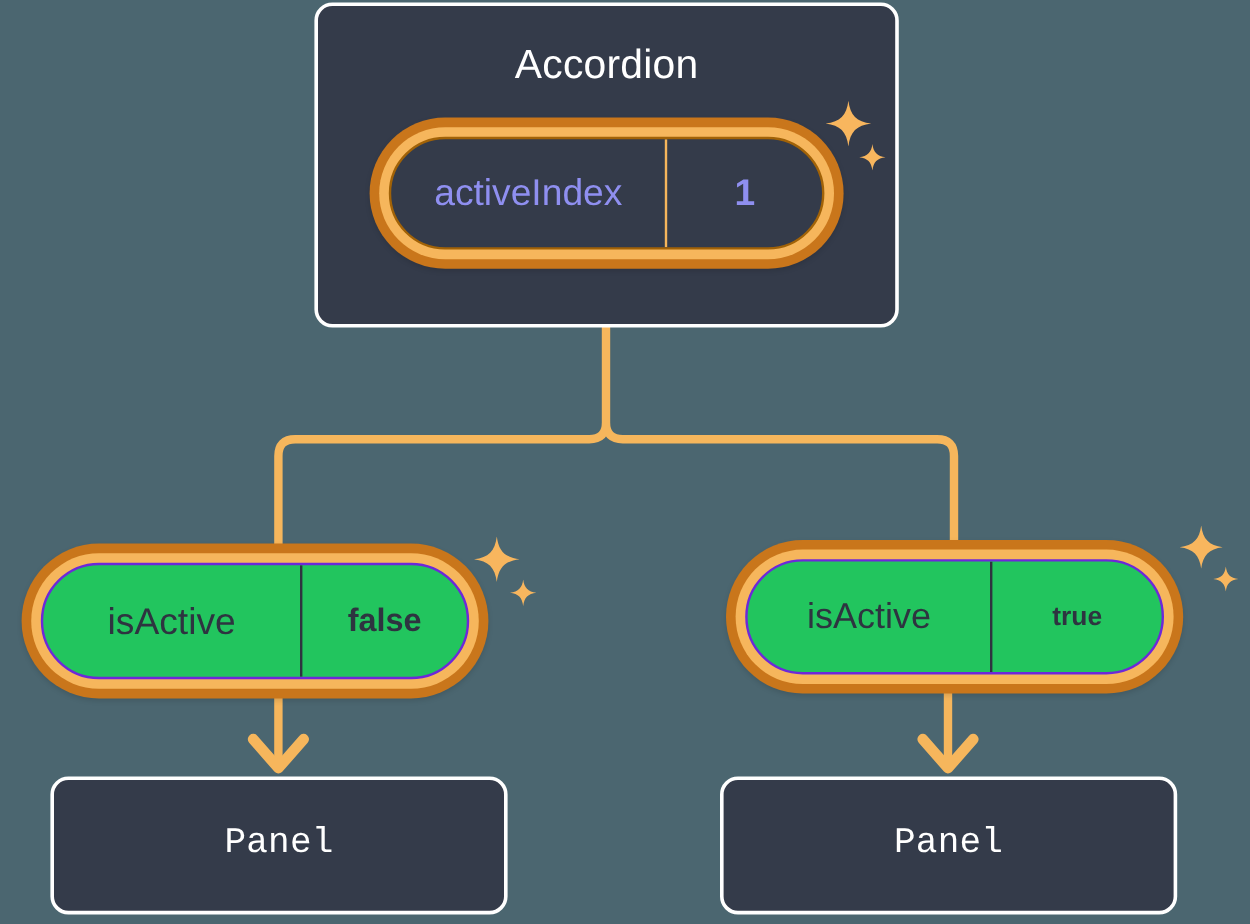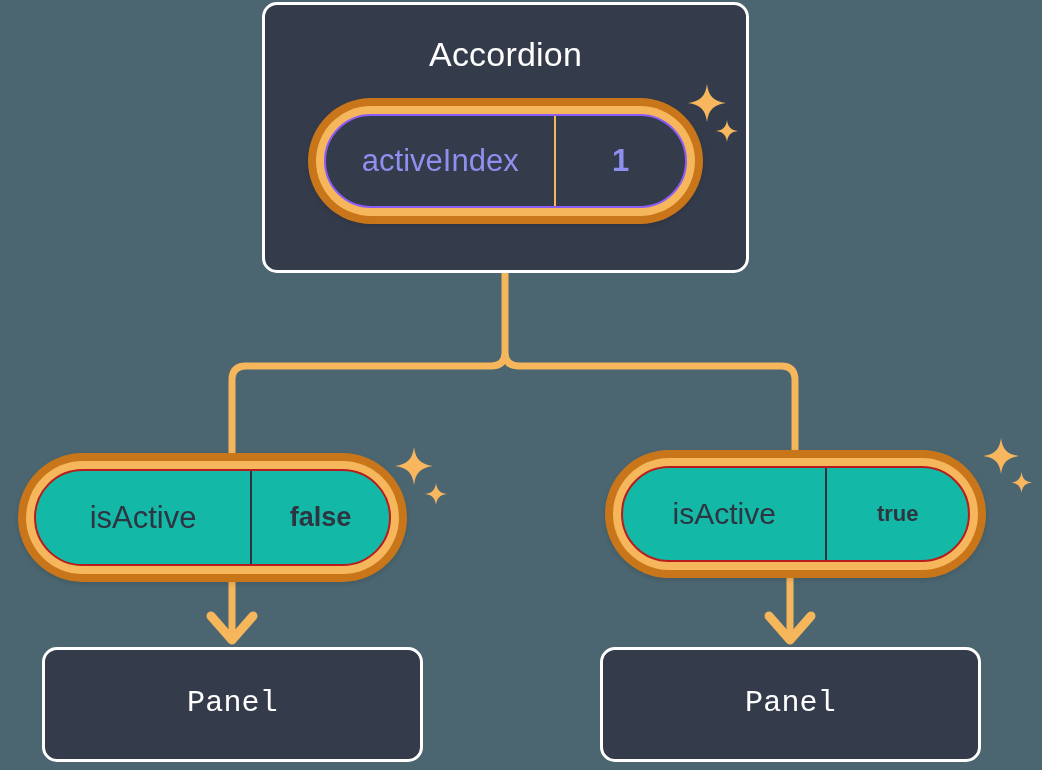--- a/index.html
+++ b/index.html
@@ -110,39 +110,39 @@
 
   
   #pill-active-index {
     left: 308px;
     top: 98px;
     width: 395px;
     height: 126px;
   }
   #pill-active-index .pill-inner {
     background: #343b4a;
-    border: 2px solid #8b5cf6;
+    border: 2px solid #a16207;
   }
   #pill-active-index .pill-key,
   #pill-active-index .pill-val {
     color: #8f8ff0;
     font-size: 31px;
   }
   #pill-active-index .pill-key { width: 64%; }
   #pill-active-index .pill-val { width: 36%; }
   #pill-active-index .divider {
     width: 2px;
     background: #f6b65c;
     flex: 0 0 2px;
   }
 
   
   .pill-bool .pill-inner {
-    background: #14b8a6;
-    border: 2px solid #b91c1c;
+    background: #22c55e;
+    border: 2px solid #6d28d9;
   }
   .pill-bool .pill-key,
   .pill-bool .pill-val {
     color: #2e3440;
   }
   .pill-bool .divider {
     width: 2px;
     background: #2e3440;
     flex: 0 0 2px;
   }

